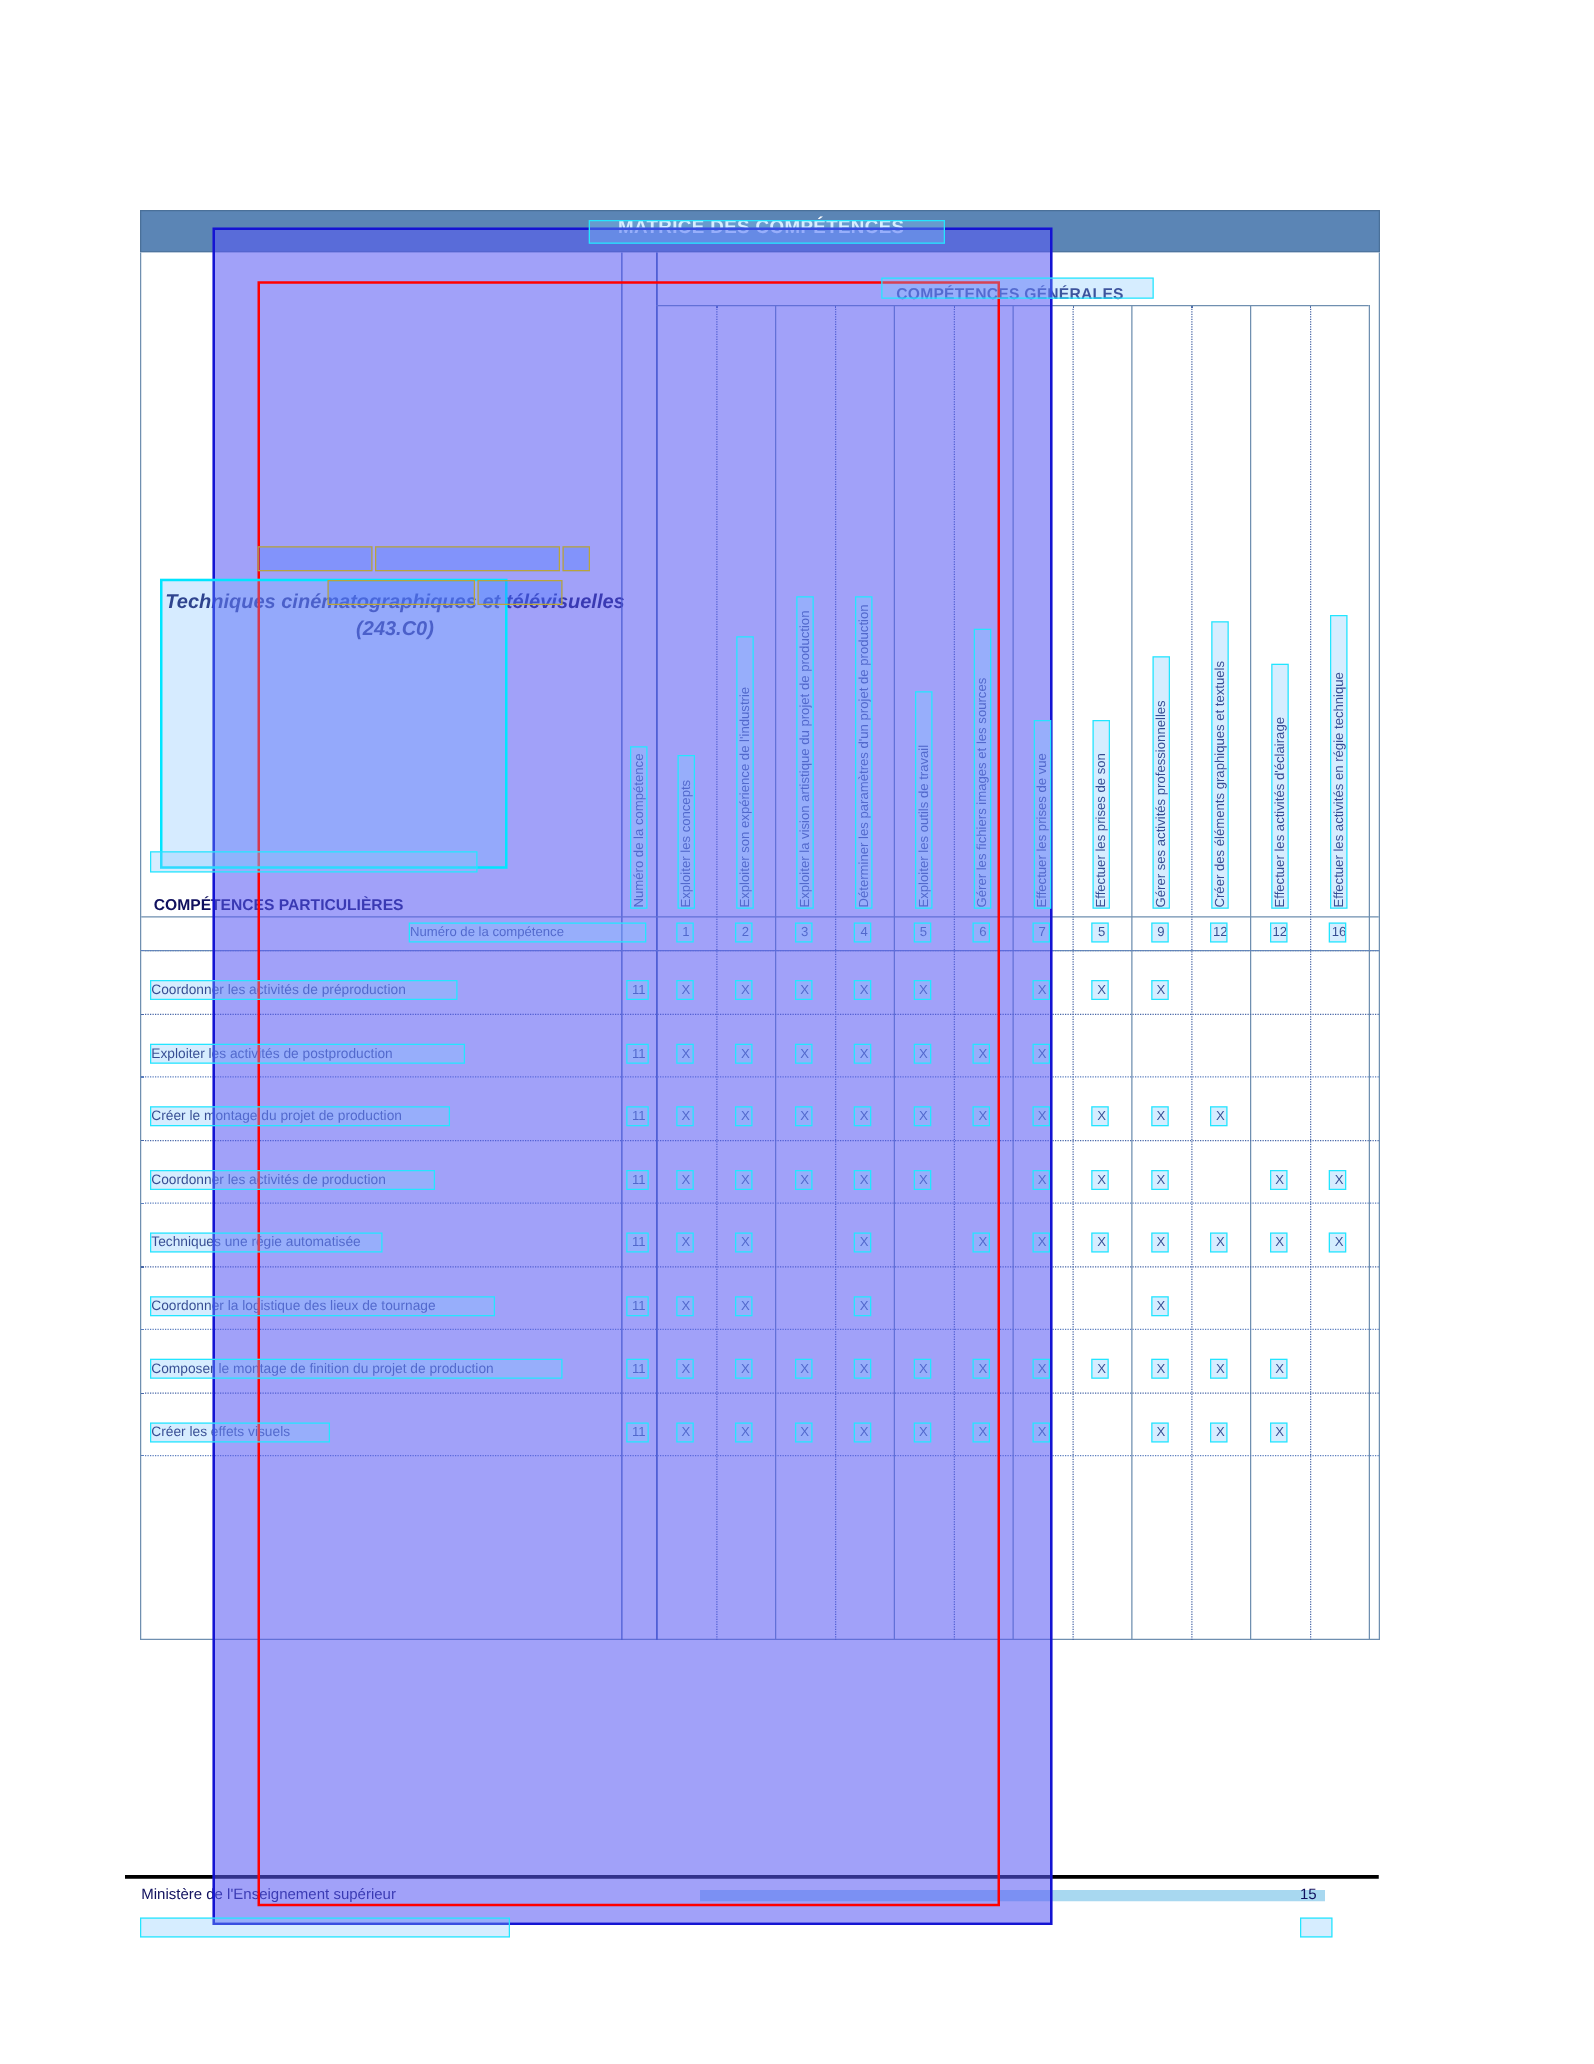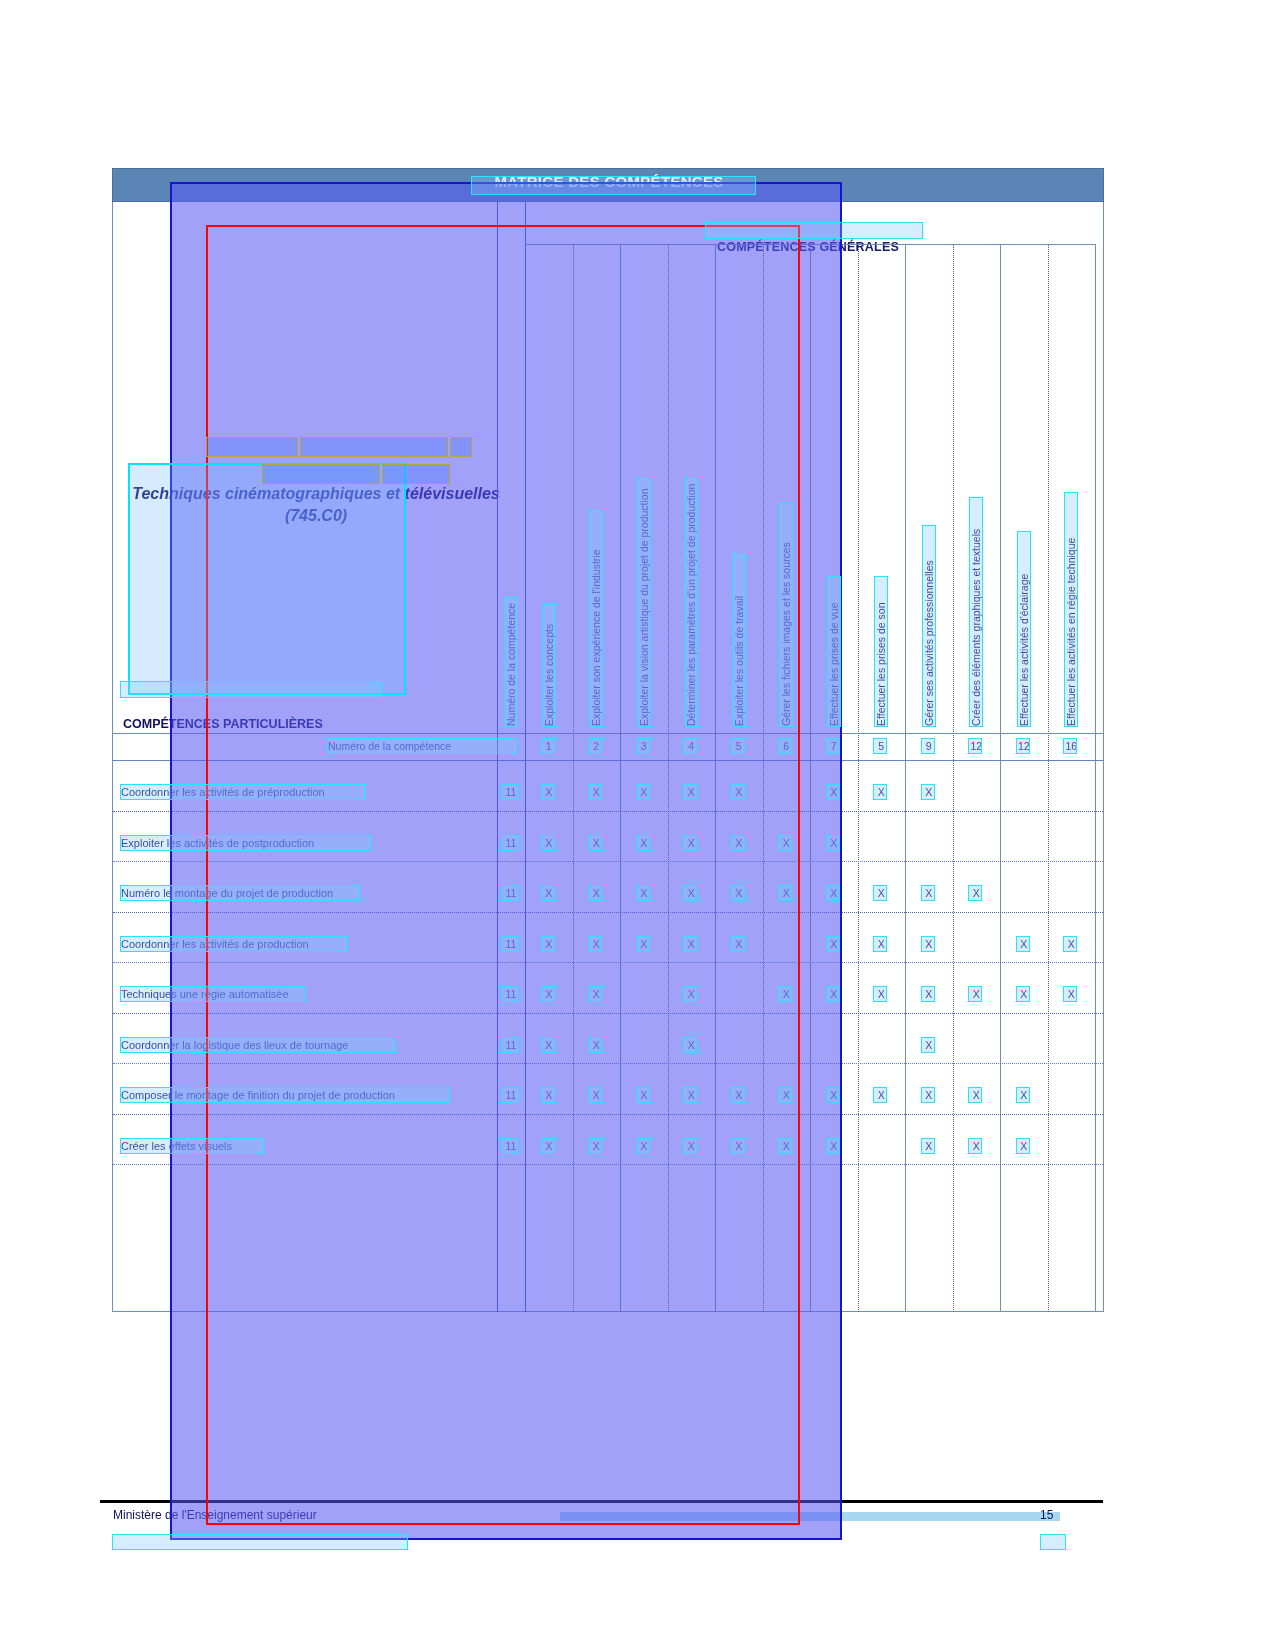--- a/index.html
+++ b/index.html
@@ -12,21 +12,21 @@
   .title-band{position:absolute;left:0;top:0;width:992px;height:34px;
        background:#5b85b5;border:1px solid #4a7099;box-sizing:border-box;}
   .title-band .t{position:absolute;left:0;top:4px;width:992px;text-align:center;
        font-size:15px;font-weight:bold;color:#ffffff;letter-spacing:.3px;}
 
   .grid{position:absolute;left:0;top:34px;width:992px;height:1110px;
         background:#ffffff;border-left:1px solid #6f8fb0;border-right:1px solid #6f8fb0;
         border-bottom:1px solid #6f8fb0;box-sizing:border-box;}
 
   
-  .hdr{position:absolute;left:0;top:16px;width:990px;height:515px;}
+  .hdr{position:absolute;left:0;top:4px;width:990px;height:515px;}
   .gen-label{position:absolute;left:415px;top:22px;width:560px;text-align:center;
      font-size:12.5px;font-weight:bold;color:#1b1b6e;letter-spacing:.2px;}
 
   .prog-title{position:absolute;left:18px;top:265px;width:370px;text-align:center;
      font-size:16px;font-style:italic;font-weight:bold;color:#10105e;line-height:1.35;}
 
   .part-label{position:absolute;left:10px;top:515px;font-size:12.5px;font-weight:bold;
      color:#10105e;}
 
   
@@ -71,21 +71,21 @@
   <div class="sheet">
 
     <div class="title-band">
       <div class="t">MATRICE DES COMPÉTENCES</div>
     </div>
 
     <div class="grid">
 
       <div class="hdr">
         <div class="gen-label">COMPÉTENCES GÉNÉRALES</div>
-        <div class="prog-title">Techniques cinématographiques et télévisuelles (745.C0)</div>
+        <div class="prog-title">Techniques cinématographiques et télévisuelles (243.C0)</div>
       </div>
       <div class="part-label">COMPÉTENCES PARTICULIÈRES</div>
 
       <div id="vrules">
           <div class="vline solid2" style="left: 384px; top: 0px; height: 1110px;"></div>
           <div class="vline solid2" style="left: 412px; top: 0px; height: 1110px;"></div>
           <div class="vline solid2" style="left: 412px; top: 0px; height: 1110px;"></div>
           <div class="vline dot" style="left: 459.5px; top: 42px; height: 1068px;"></div>
           <div class="vline " style="left: 507px; top: 42px; height: 1068px;"></div>
           <div class="vline dot" style="left: 554.5px; top: 42px; height: 1068px;"></div>
@@ -150,21 +150,21 @@
           <div class="rowlabel" style="top: 634.5px;">Exploiter les activités de postproduction</div>
           <div class="cellv" style="left: 386px; top: 634.5px;">11</div>
           <div class="cellv" style="left: 423.75px; top: 634.5px;">X</div>
           <div class="cellv" style="left: 471.25px; top: 634.5px;">X</div>
           <div class="cellv" style="left: 518.75px; top: 634.5px;">X</div>
           <div class="cellv" style="left: 566.25px; top: 634.5px;">X</div>
           <div class="cellv" style="left: 613.75px; top: 634.5px;">X</div>
           <div class="cellv" style="left: 661.25px; top: 634.5px;">X</div>
           <div class="cellv" style="left: 708.75px; top: 634.5px;">X</div>
           <div class="rowsep wavy" style="top: 659px;"></div>
-          <div class="rowlabel" style="top: 685px;">Numéro le montage du projet de production</div>
+          <div class="rowlabel" style="top: 685px;">Créer le montage du projet de production</div>
           <div class="cellv" style="left: 386px; top: 685px;">11</div>
           <div class="cellv" style="left: 423.75px; top: 685px;">X</div>
           <div class="cellv" style="left: 471.25px; top: 685px;">X</div>
           <div class="cellv" style="left: 518.75px; top: 685px;">X</div>
           <div class="cellv" style="left: 566.25px; top: 685px;">X</div>
           <div class="cellv" style="left: 613.75px; top: 685px;">X</div>
           <div class="cellv" style="left: 661.25px; top: 685px;">X</div>
           <div class="cellv" style="left: 708.75px; top: 685px;">X</div>
           <div class="cellv" style="left: 756.25px; top: 685px;">X</div>
           <div class="cellv" style="left: 803.75px; top: 685px;">X</div>

